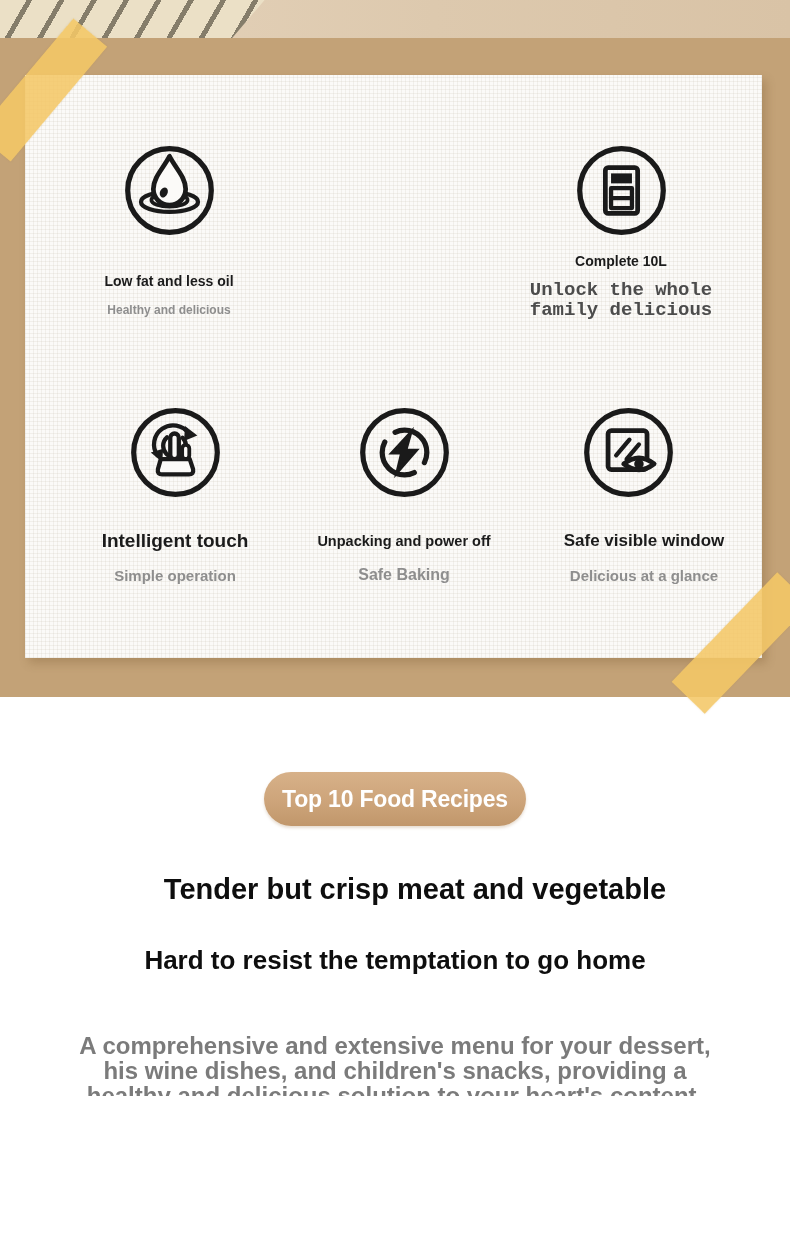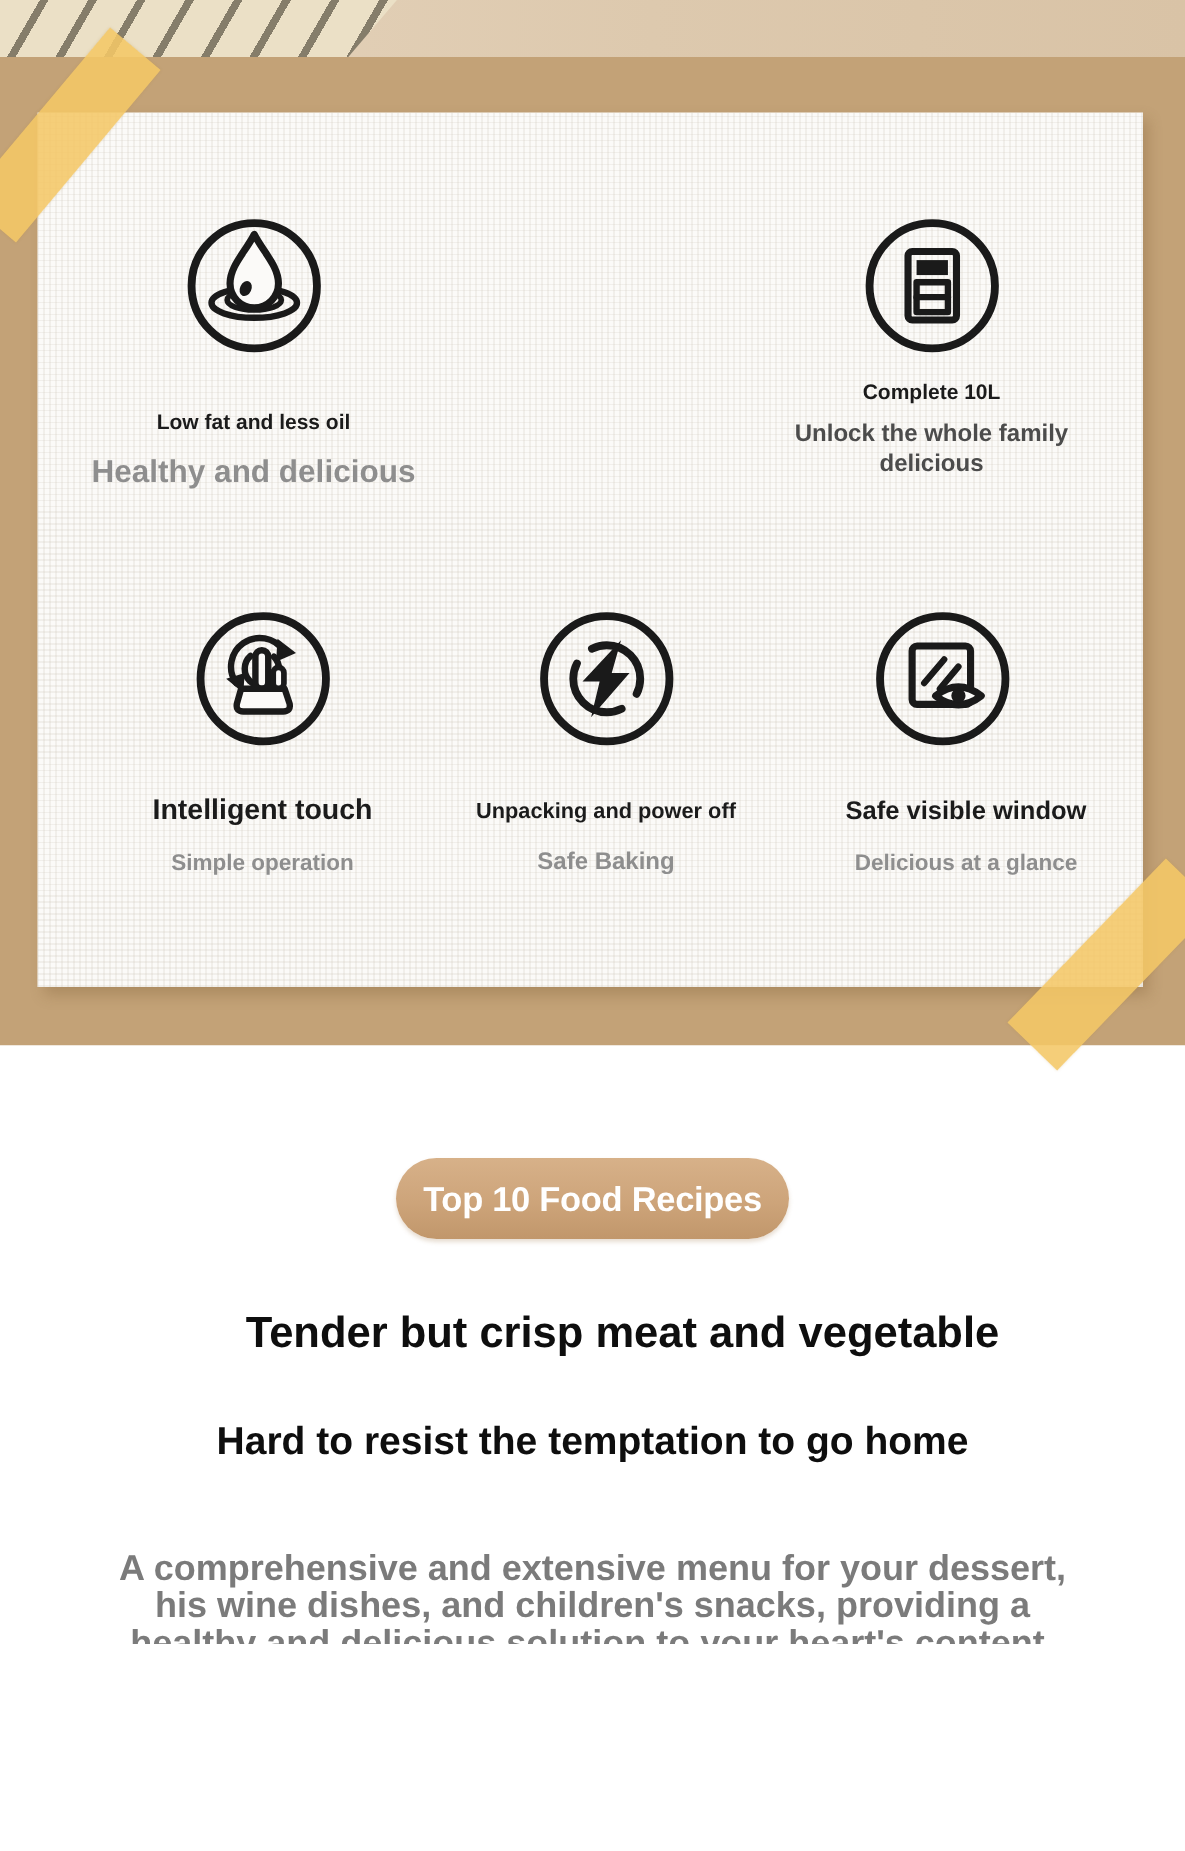--- a/index.html
+++ b/index.html
@@ -28,27 +28,27 @@
   .tape-br{left:718px;top:567px;width:46px;height:152px;transform:rotate(44deg);}
 
   
   .feat{position:absolute;text-align:center;}
   .feat .ic{display:block;margin:0 auto;width:95px;height:95px;}
   .feat .t{color:#1b1b1b;font-weight:bold;}
   .feat .s{color:#8e8e8e;font-weight:bold;}
   svg{display:block;}
   .f1{left:29px;top:68px;width:230px;}
   .f1 .t{margin-top:35px;font-size:14px;}
-  .f1 .s{margin-top:14px;font-size:21px;}
+  .f1 .s{margin-top:14px;font-size:12px;}
   .f2{left:257px;top:68px;width:230px;}
   .f2 .t{margin-top:30px;font-size:16.5px;}
   .f2 .s{margin-top:12px;font-size:15.5px;line-height:19px;width:180px;margin-left:auto;margin-right:auto;}
   .f3{left:481px;top:68px;width:230px;}
   .f3 .t{margin-top:15px;font-size:14px;}
-  .f3 .s{margin-top:11px;font-size:16px;line-height:20px;color:#4c4c4c;width:210px;margin-left:auto;margin-right:auto;}
+  .f3 .s{margin-top:11px;font-size:19px;line-height:20px;color:#4c4c4c;width:210px;margin-left:auto;margin-right:auto;font-family:Liberation Mono, monospace;}
   .f4{left:35px;top:330px;width:230px;}
   .f4 .t{margin-top:30px;font-size:19px;}
   .f4 .s{margin-top:15px;font-size:15px;}
   .f5{left:264px;top:330px;width:230px;}
   .f5 .t{margin-top:33px;font-size:14.5px;}
   .f5 .s{margin-top:17px;font-size:16px;}
   .f6{left:497px;top:330px;width:244px;}
   .f6 .ic{margin-left:59px;margin-right:auto;}
   .f6 .t{margin-top:31px;font-size:17px;}
   .f6 .s{margin-top:16px;font-size:15px;}

